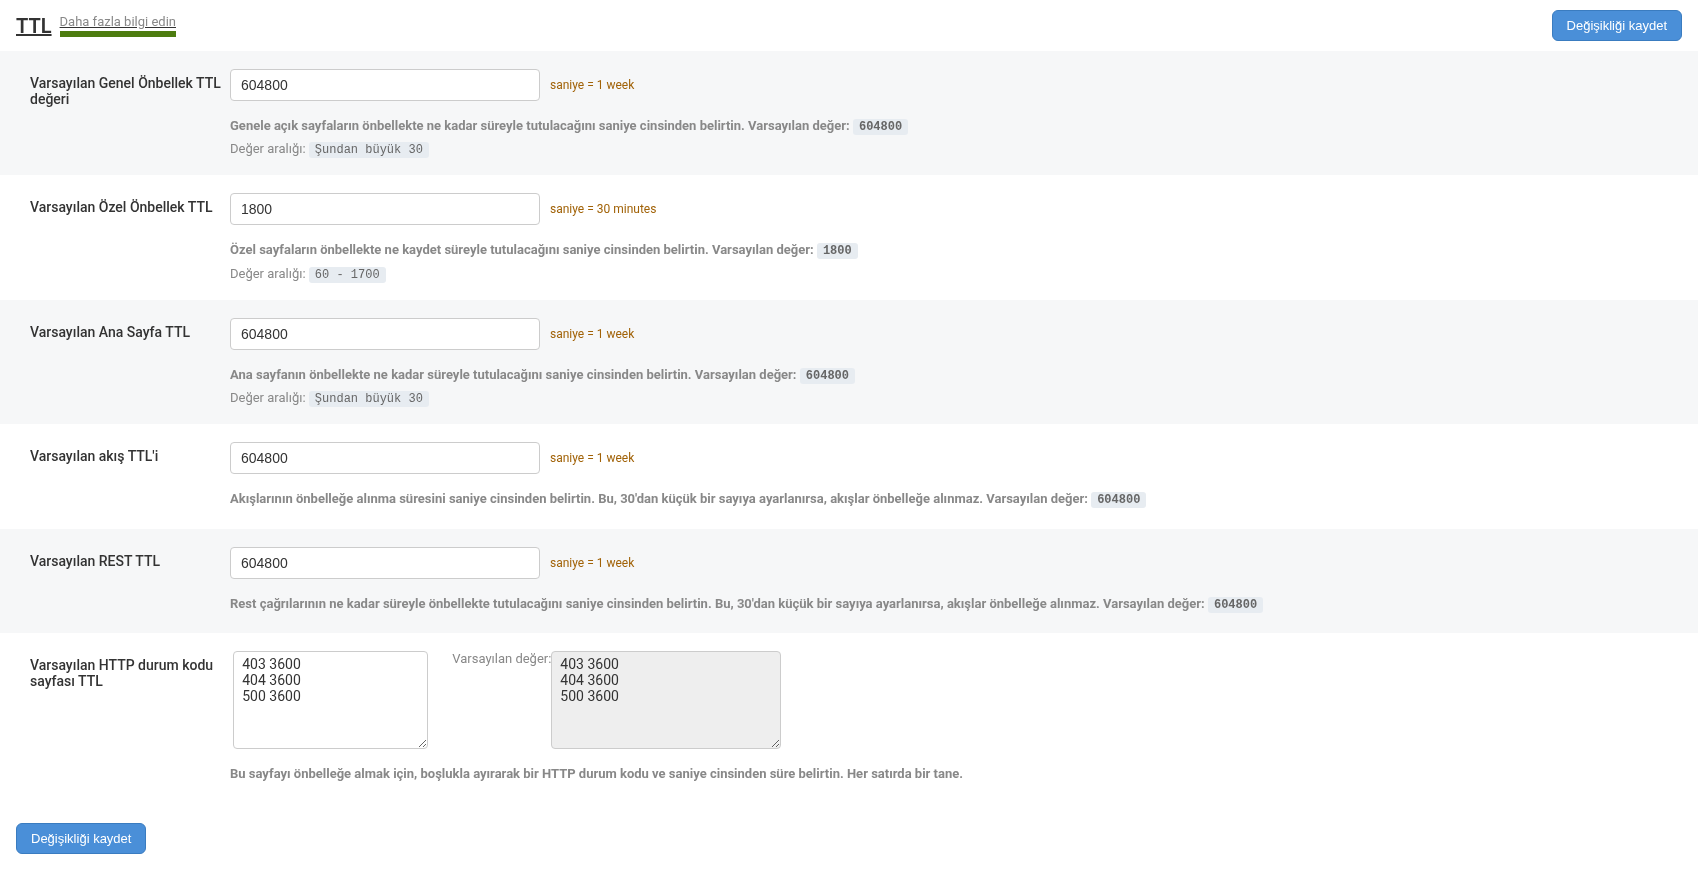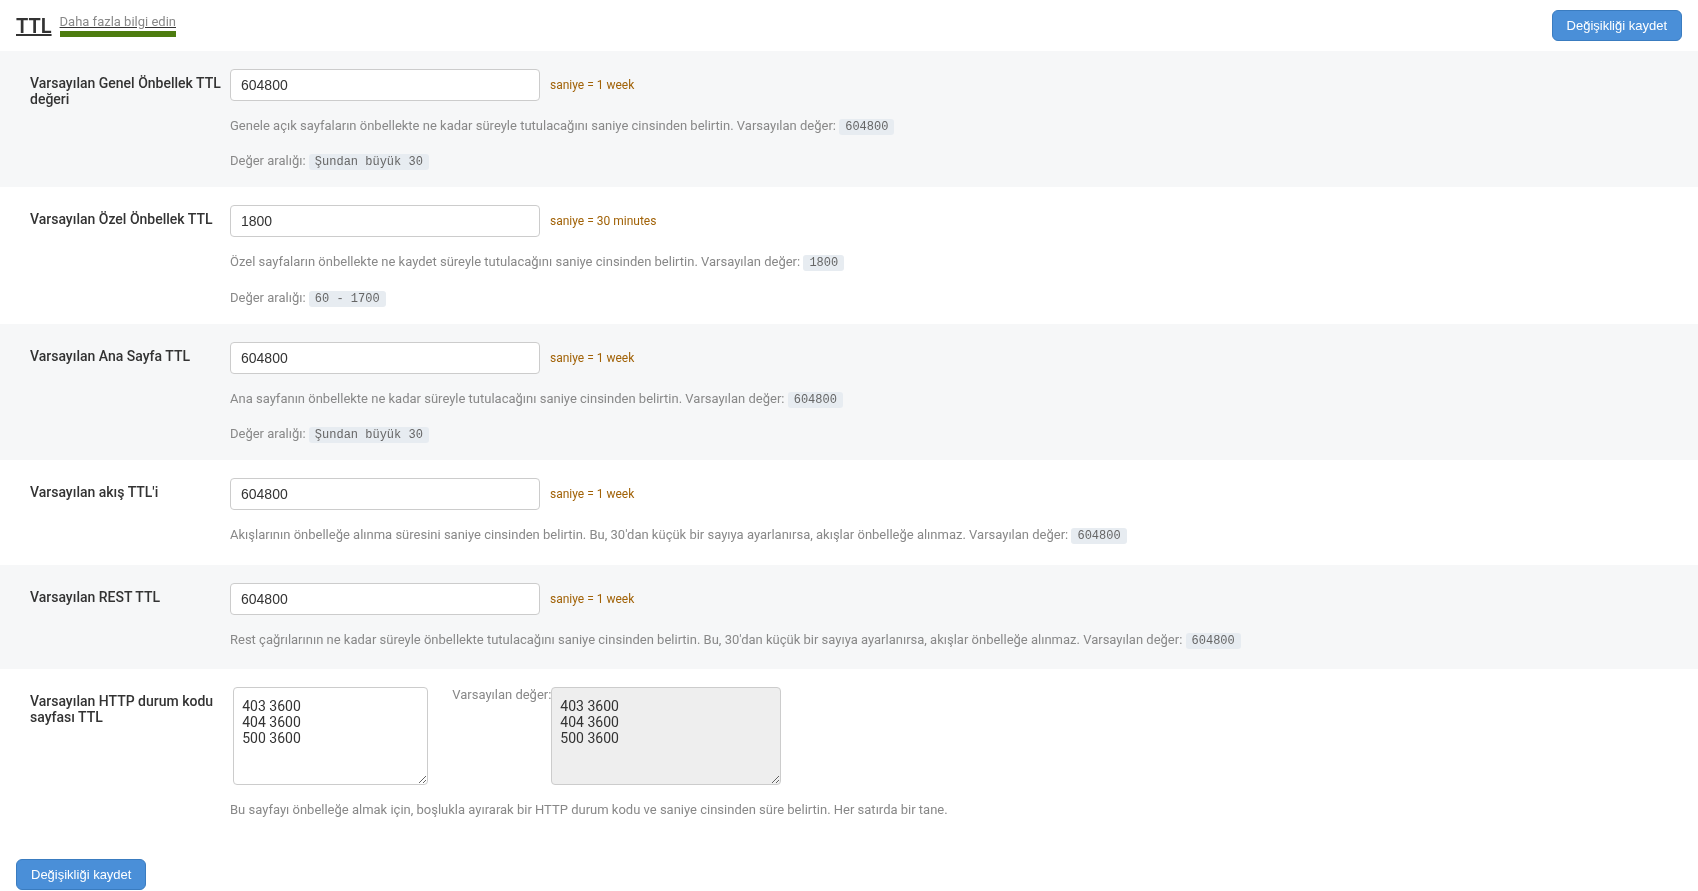--- a/index.html
+++ b/index.html
@@ -80,52 +80,53 @@
     }
     .suffix-text {
       font-size: 12px;
       color: #a16207;
     }
     .help-text {
       margin-top: 14px;
       font-size: 13px;
       color: #888;
       line-height: 1.7;
+      font-weight: bold;
     }
     .code-badge {
       background: #e7ecf1;
       color: #666;
       padding: 1px 6px;
       border-radius: 3px;
       font-family: "Courier New", monospace;
       font-size: 12px;
     }
     .range-row {
-      margin-top: 16px;
+      margin-top: 4px;
       font-size: 13px;
       color: #888;
     }
     .textarea-row {
       display: flex;
       gap: 24px;
       align-items: flex-start;
     }
     .textarea-col {
       display: flex;
     }
     .textarea-col-label {
       font-size: 13px;
       color: #888;
       margin-bottom: 6px;
       height: 18px;
     }
     textarea {
       width: 195px;
       height: 98px;
-      padding: 10px 8px;
+      padding: 4px 8px;
       border: 1px solid #ccc;
       border-radius: 4px;
       font-family: inherit;
       font-size: 14px;
       color: #333;
       resize: both;
     }
     textarea[readonly] {
       background: #eee;
       width: 230px;

